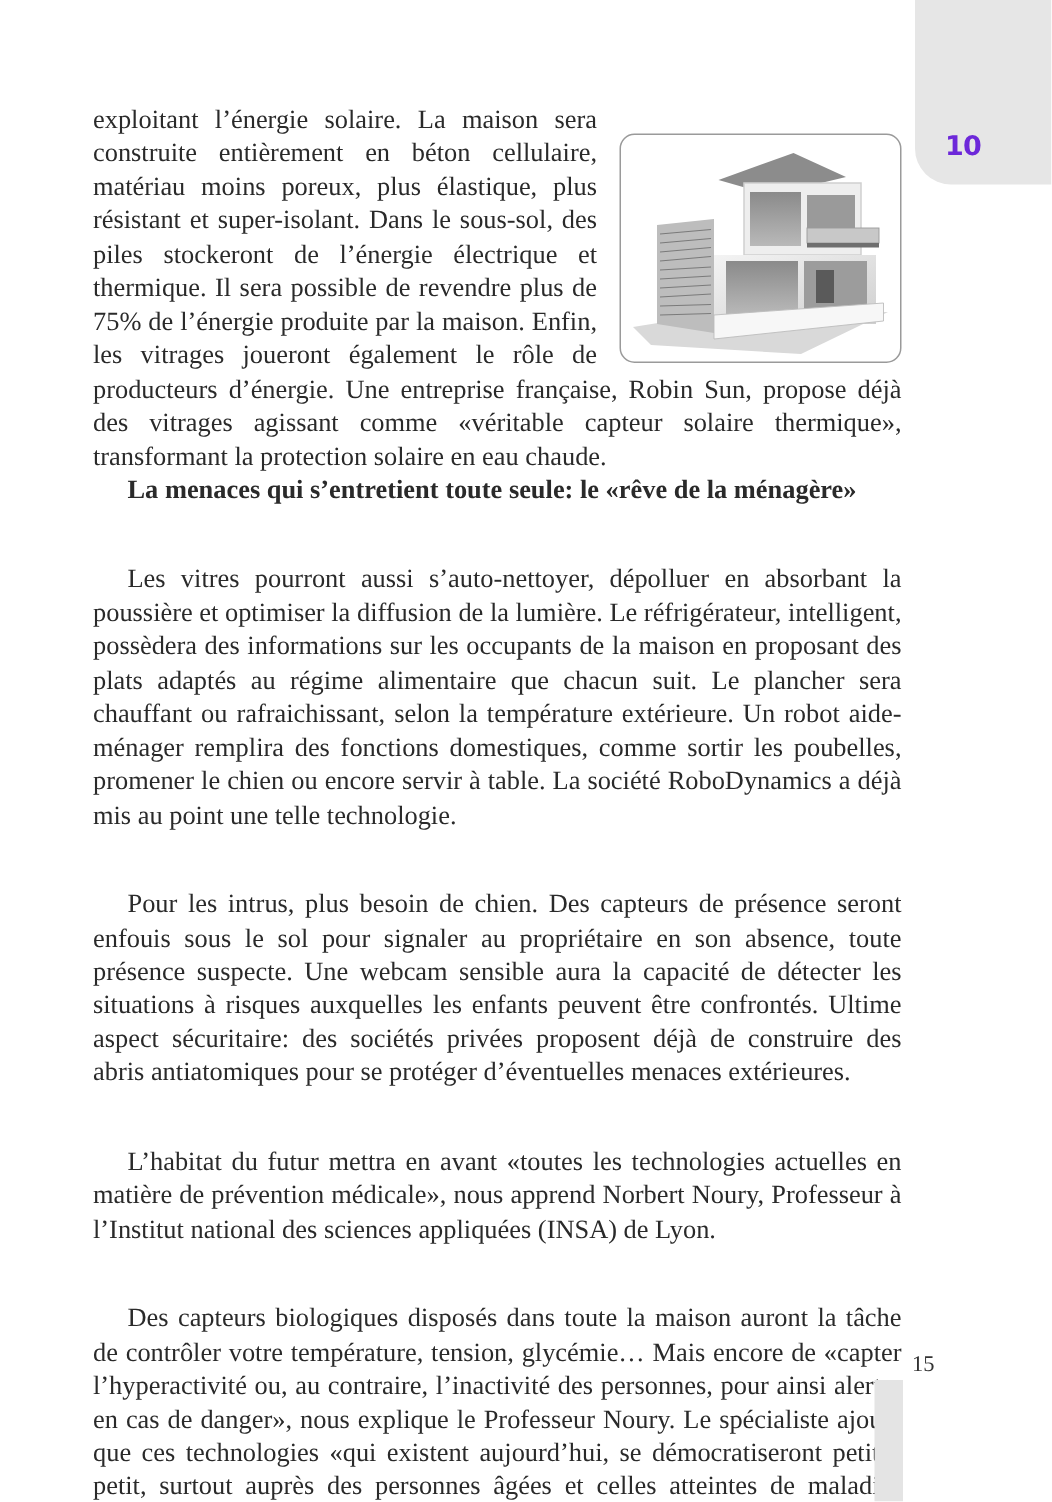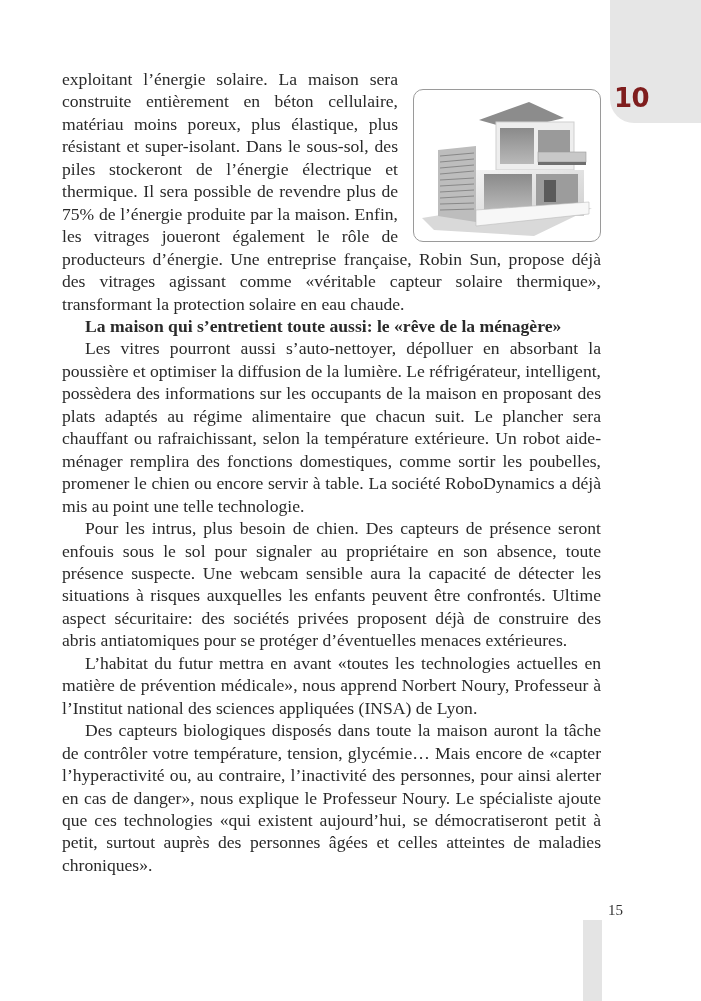--- a/index.html
+++ b/index.html
@@ -19,26 +19,26 @@
       position: absolute;
       left: 610px;
       top: 0;
       width: 91px;
       height: 123px;
       background: #e6e6e6;
       border-bottom-left-radius: 24px;
     }
     .chapter-num {
       position: absolute;
-      left: 614px;
+      left: 630px;
       top: 84px;
       font-family: "DejaVu Sans", sans-serif;
       font-weight: bold;
-      font-size: 26px;
-      color: #7f1d1d;
+      font-size: 18px;
+      color: #6d28d9;
       letter-spacing: -0.5px;
       line-height: 28px;
     }
     .figure {
       position: absolute;
       left: 413px;
       top: 89px;
       width: 186px;
       height: 151px;
       border: 1px solid #9a9a9a;
@@ -58,21 +58,21 @@
     .float-spacer {
       float: right;
       width: 203px;
       height: 158px;
     }
     .p {
       margin: 0;
       text-align: justify;
       text-indent: 0;
     }
-    .p.indent { text-indent: 23px; }
+    .p.indent { text-indent: 23px; margin-top: 37px; }
     .h {
       margin: 0;
       font-weight: bold;
       text-indent: 23px;
     }
     .page-num {
       position: absolute;
       left: 608px;
       top: 902px;
       font-size: 15px;
@@ -138,21 +138,21 @@
     </g>
 
     <polygon points="62,120 175,112 175,124 62,136" fill="#f7f7f7" stroke="#bcbcbc" stroke-width="0.6"></polygon>
   </svg>
 </div>
 
 <div class="text-block">
   <div class="float-spacer"></div>
   <p class="p">exploitant l’énergie solaire. La maison sera construite entièrement en béton cellulaire, matériau moins poreux, plus élastique, plus résistant et super-isolant. Dans le sous-sol, des piles stockeront de l’énergie électrique et thermique. Il sera possible de revendre plus de 75% de l’énergie produite par la maison. Enfin, les vitrages joueront également le rôle de producteurs d’énergie. Une entreprise française, Robin Sun, propose déjà des vitrages agissant comme «véritable capteur solaire thermique», transformant la protection solaire en eau chaude.</p>
 
-  <p class="h">La maison qui s’entretient toute aussi: le «rêve de la ménagère»</p>
+  <p class="h">La menaces qui s’entretient toute seule: le «rêve de la ménagère»</p>
   <p class="p indent">Les vitres pourront aussi s’auto-nettoyer, dépolluer en absorbant la poussière et optimiser la diffusion de la lumière. Le réfrigérateur, intelligent, possèdera des informations sur les occupants de la maison en proposant des plats adaptés au régime alimentaire que chacun suit. Le plancher sera chauffant ou rafraichissant, selon la température extérieure. Un robot aide-ménager remplira des fonctions domestiques, comme sortir les poubelles, promener le chien ou encore servir à table. La société RoboDynamics a déjà mis au point une telle technologie.</p>
 
   <p class="p indent">Pour les intrus, plus besoin de chien. Des capteurs de présence seront enfouis sous le sol pour signaler au propriétaire en son absence, toute présence suspecte. Une webcam sensible aura la capacité de détecter les situations à risques auxquelles les enfants peuvent être confrontés. Ultime aspect sécuritaire: des sociétés privées proposent déjà de construire des abris antiatomiques pour se protéger d’éventuelles menaces extérieures.</p>
 
   <p class="p indent">L’habitat du futur mettra en avant «toutes les technologies actuelles en matière de prévention médicale», nous apprend Norbert Noury, Professeur à l’Institut national des sciences appliquées (INSA) de Lyon.</p>
   <p class="p indent">Des capteurs biologiques disposés dans toute la maison auront la tâche de contrôler votre température, tension, glycémie… Mais encore de «capter l’hyperactivité ou, au contraire, l’inactivité des personnes, pour ainsi alerter en cas de danger», nous explique le Professeur Noury. Le spécialiste ajoute que ces technologies «qui existent aujourd’hui, se démocratiseront petit à petit, surtout auprès des personnes âgées et celles atteintes de maladies chroniques».</p>
 </div>
 
 <div class="page-num">15</div>
 <div class="page-bar"></div>

